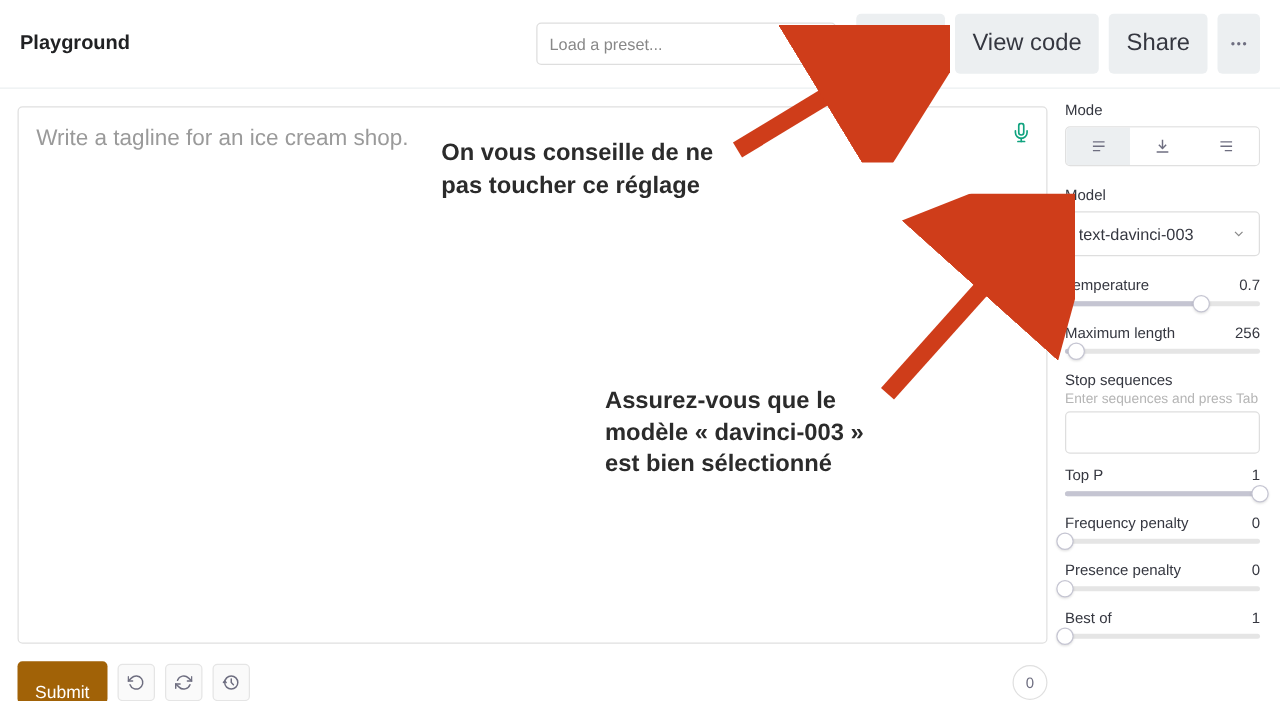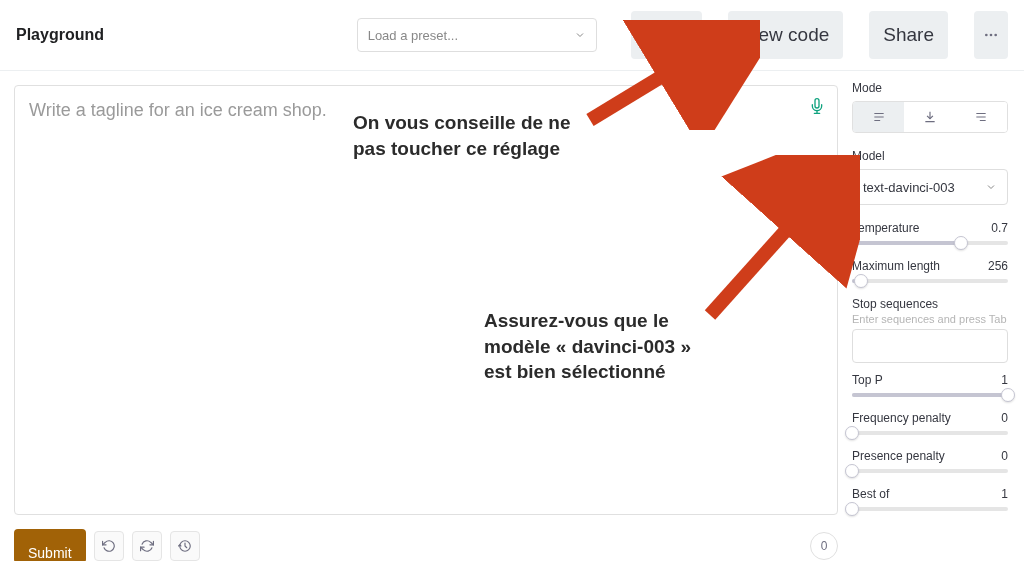--- a/index.html
+++ b/index.html
@@ -1,18 +1,18 @@
 <!DOCTYPE html>
 <html><head>
 <meta charset="utf-8">
 <style>
 * { box-sizing: border-box; margin: 0; padding: 0; font-family: -apple-system, BlinkMacSystemFont, "Segoe UI", Helvetica, Arial, sans-serif; }
 body { background: #fff; width: 1024px; height: 561px; overflow: hidden; position: relative; }
 
-.header { display: flex; align-items: center; padding: 11px 16px; border-bottom: 1px solid #eceff1; gap: 18px; }
+.header { display: flex; align-items: center; padding: 11px 16px; border-bottom: 1px solid #eceff1; }
 .header-title { font-weight: 700; font-size: 16px; color: #202123; }
 .header-spacer { flex: 1; }
 .preset-select { width: 240px; height: 34px; border: 1px solid #dedede; border-radius: 4px; background: #fff; display: flex; align-items: center; justify-content: space-between; padding: 0 10px; color: #888; font-size: 13px; margin-right: 8px; cursor: pointer; }
 .btn { height: 48px; padding: 0 14px; background: #eceff1; border: none; border-radius: 4px; color: #353740; font-size: 19px; margin-left: 8px; cursor: pointer; }
 .btn-icon { width: 34px; padding: 0; display: inline-flex; align-items: center; justify-content: center; }
 
 .main { display: flex; height: calc(561px - 57px); }
 .editor-col { flex: 1; padding: 14px 14px 12px 14px; display: flex; flex-direction: column; }
 .editor-box { flex: 1; border: 1px solid #e0e0e0; border-radius: 4px; position: relative; padding: 14px 40px 14px 14px; }
 .editor-placeholder { color: #9a9a9a; font-size: 18px; }

